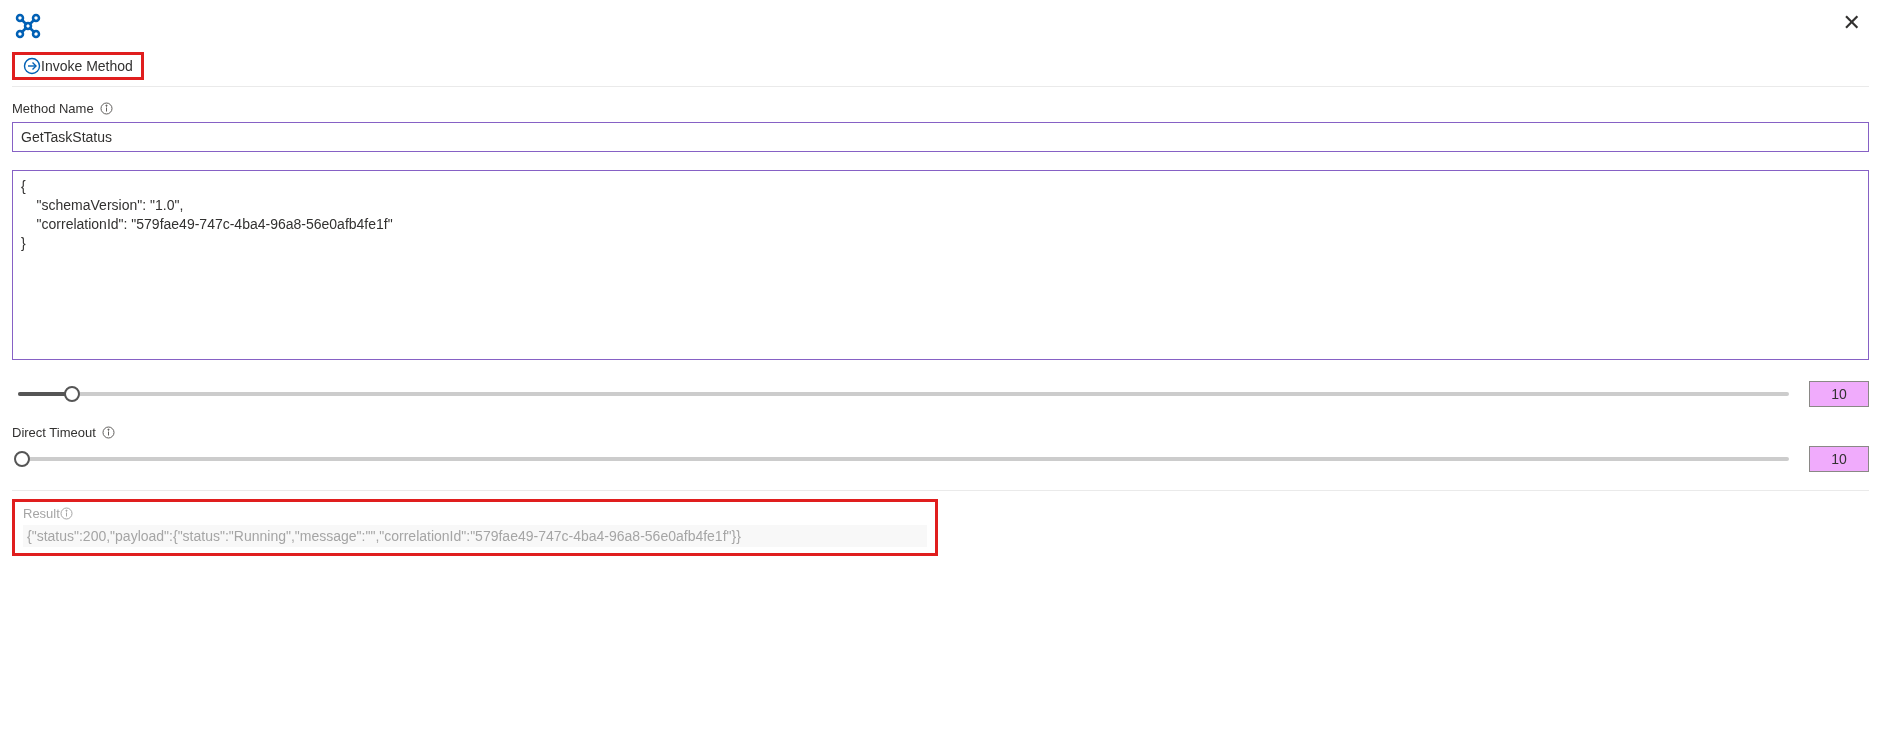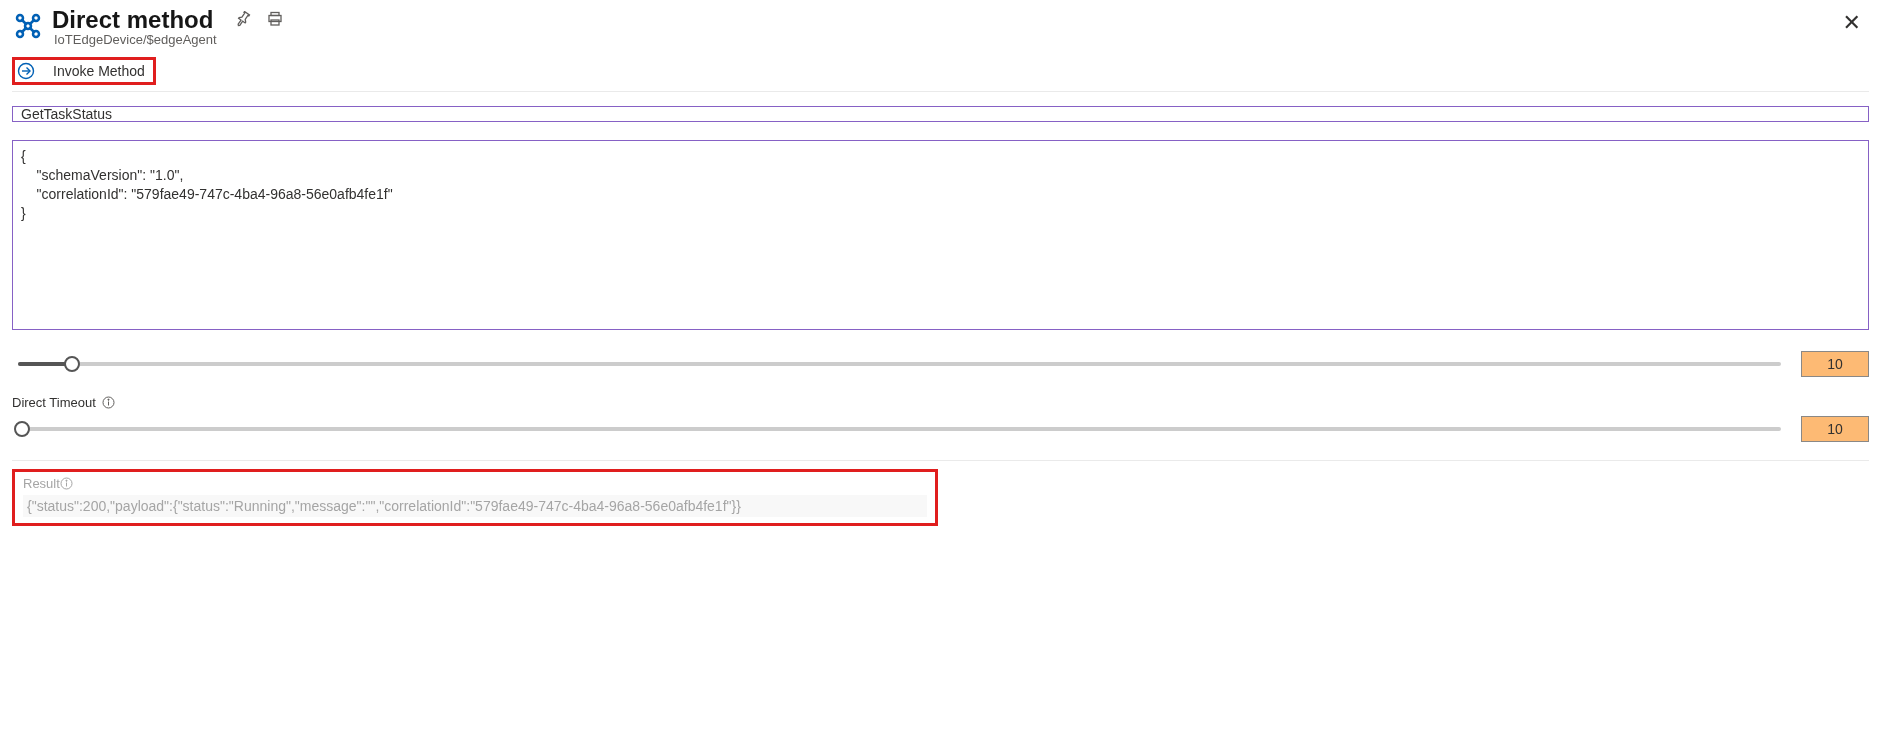--- a/index.html
+++ b/index.html
@@ -29,33 +29,33 @@
   .header-actions .icon-btn { cursor:pointer; color:#605e5c; }
   .close-btn { margin-left:auto; font-size:22px; cursor:pointer; color:#323130; padding: 4px 8px; }
   .toolbar {
     margin-top: 10px;
     border-bottom: 1px solid #eaeaea;
     padding-bottom: 6px;
     display:flex;
   }
   .invoke-wrap {
     border: 3px solid #e01e1e;
-    padding: 2px 8px 2px 2px;
+    padding: 2px 8px 2px 8px;
     display:inline-flex;
     align-items:center;
-    gap:18px;
+    gap:0;
   }
   .invoke-icon { color:#0160b5; display:inline-flex; }
   .invoke-label { color:#323130; font-size:14px; }
   .form { margin-top: 14px; }
   .field-label { display:flex; align-items:center; gap:6px; font-size:13px; color:#323130; margin-bottom:6px; }
   .info-icon { color:#605e5c; display:inline-flex; }
   input.text-input {
     width:100%;
-    height:16px;
+    height:30px;
     border:1px solid #8661c5;
     padding: 4px 8px;
     font-size:14px;
     font-family: inherit;
     color:#323130;
     outline:none;
   }
   textarea.text-area {
     width:100%;
     height:190px;
@@ -105,26 +105,26 @@
     pointer-events:none;
   }
   input[type=range].native-slider {
     position:absolute;
     left:0; right:0; top:0; bottom:0;
     width:100%;
     opacity:0;
     cursor:pointer;
   }
   .slider-value {
-    width:68px; height:26px;
+    width:60px; height:26px;
     border:1px solid #8a8886;
     text-align:center;
     font-size:14px;
     color:#323130;
-    background:#fdba74;
+    background:#f0abfc;
   }
   hr.divider { border:none; border-top:1px solid #eaeaea; margin: 10px 0 8px 0; }
   .result-wrap {
     border:3px solid #e01e1e;
     padding: 4px 8px 6px 8px;
     width: 926px;
   }
   .result-label { color:#a5a5a5; font-size:13px; display:flex; align-items:center; }
   .result-text {
     color:#a5a5a5;
@@ -149,59 +149,49 @@
         <circle cx="8" cy="24" r="3"></circle>
         <circle cx="24" cy="24" r="3"></circle>
         <circle cx="16" cy="16" r="3"></circle>
         <line x1="10" y1="10" x2="14" y2="14"></line>
         <line x1="22" y1="10" x2="18" y2="14"></line>
         <line x1="10" y1="22" x2="14" y2="18"></line>
         <line x1="22" y1="22" x2="18" y2="18"></line>
       </g>
     </svg>
   </span>
-  <div class="title-block">
-    <div class="title-row">
-      <span class="page-title">Direct method</span>
-      <div class="header-actions">
-        <span class="icon-btn">
-          <svg width="16" height="16" viewBox="0 0 16 16" fill="none" stroke="#605e5c" stroke-width="1.3">
-            <path d="M5 1 L11 1 L11 2 L10 2 L10 7 L12 9 L12 10 L9 10 L9 15 L8 16 L7 15 L7 10 L4 10 L4 9 L6 7 L6 2 L5 2 Z" transform="rotate(35 8 8)"></path>
-          </svg>
-        </span>
-        <span class="icon-btn">
-          <svg width="16" height="16" viewBox="0 0 16 16" fill="none" stroke="#605e5c" stroke-width="1.3">
-            <rect x="4" y="1.5" width="8" height="3"></rect>
-            <rect x="2" y="4.5" width="12" height="6"></rect>
-            <rect x="4" y="9" width="8" height="5"></rect>
-          </svg>
-        </span>
-      </div>
-    </div>
-    <div class="subtitle">IoTEdgeDevice/$edgeAgent</div>
-  </div>
   <span class="close-btn">✕</span>
 </div>
 
 <div class="toolbar">
   <div class="invoke-wrap">
     <span class="invoke-icon">
       <svg width="18" height="18" viewBox="0 0 18 18" fill="none" stroke="#0160b5" stroke-width="1.4">
         <circle cx="9" cy="9" r="7.5"></circle>
         <line x1="5" y1="9" x2="12" y2="9"></line>
         <polyline points="9.5 5.5 13 9 9.5 12.5"></polyline>
       </svg>
     </span>
     <span class="invoke-label">Invoke Method</span>
   </div>
 </div>
 
 <div class="form">
 
   <div class="group">
+    <div class="field-label">
+      <span>Method Name</span>
+      <span class="info-icon">
+        <svg width="13" height="13" viewBox="0 0 13 13" fill="none" stroke="#605e5c" stroke-width="1">
+          <circle cx="6.5" cy="6.5" r="5.5"></circle>
+            <line x1="6.5" y1="5.5" x2="6.5" y2="9.5"></line>
+            <circle cx="6.5" cy="3.7" r="0.6" fill="#605e5c"></circle>
+        </svg>
+      </span>
+    </div>
     <input class="text-input" type="text" value="GetTaskStatus" style="">
   </div>
 
   <div class="group">
     <textarea class="text-area" style="">{
     "schemaVersion": "1.0",
     "correlationId": "579fae49-747c-4ba4-96a8-56e0afb4fe1f"
 }</textarea>
   </div>
 

